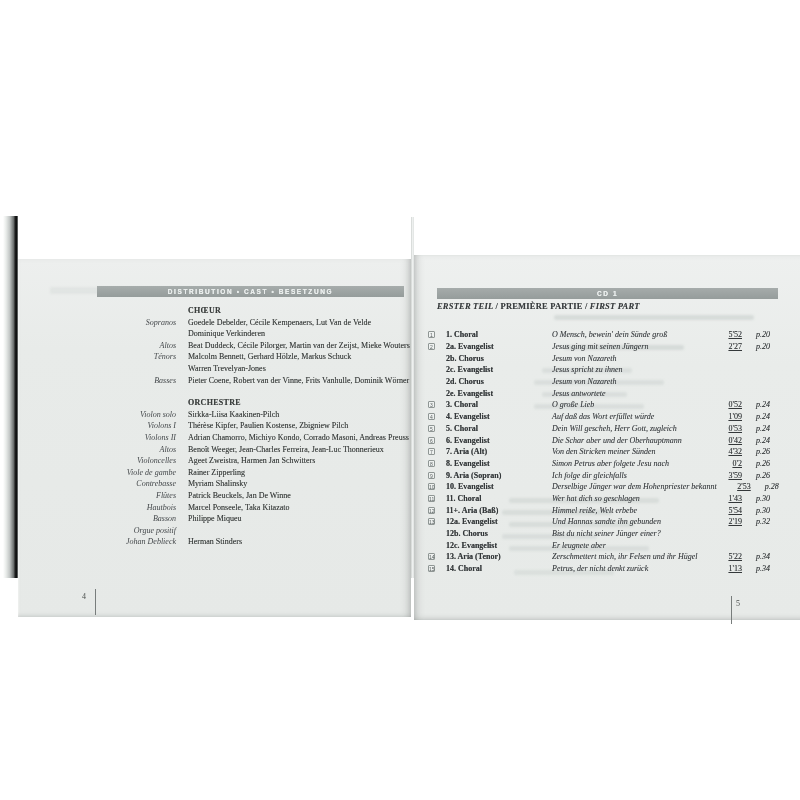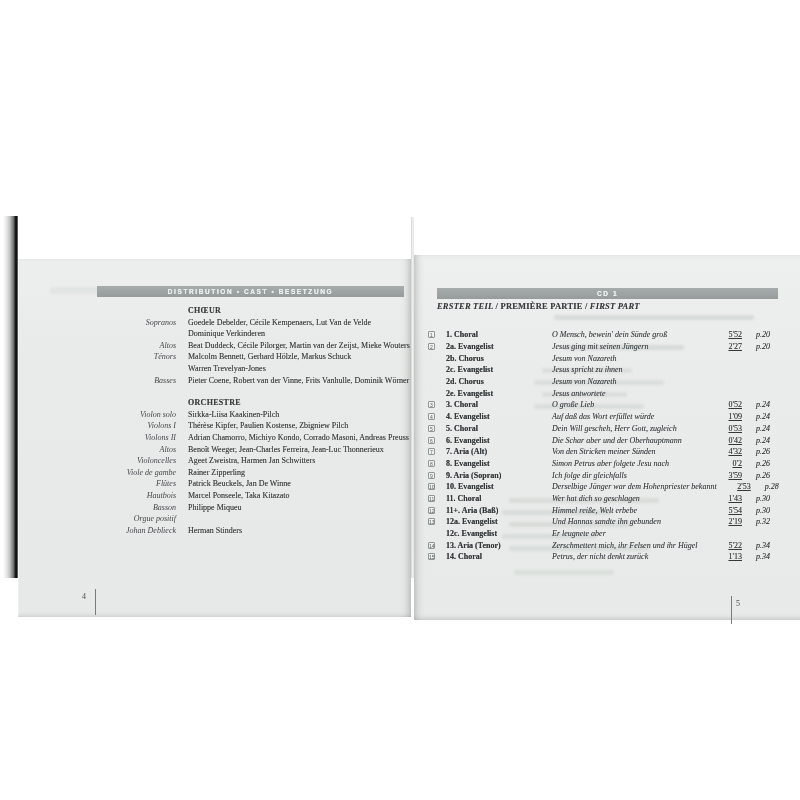--- a/index.html
+++ b/index.html
@@ -127,20 +127,24 @@
           <span class="cast-label">Altos</span>
           <span class="cast-value">Benoît Weeger, Jean-Charles Ferreira, Jean-Luc Thonnerieux</span>
         </div>
         <div class="cast-row">
           <span class="cast-label">Violoncelles</span>
           <span class="cast-value">Ageet Zweistra, Harmen Jan Schwitters</span>
         </div>
         <div class="cast-row">
           <span class="cast-label">Viole de gambe</span>
           <span class="cast-value">Rainer Zipperling</span>
+        </div>
+        <div class="cast-row">
+          <span class="cast-label">Contrebasse</span>
+          <span class="cast-value">Myriam Shalinsky</span>
         </div>
         <div class="cast-row">
           <span class="cast-label">Flûtes</span>
           <span class="cast-value">Patrick Beuckels, Jan De Winne</span>
         </div>
         <div class="cast-row">
           <span class="cast-label">Hautbois</span>
           <span class="cast-value">Marcel Ponseele, Taka Kitazato</span>
         </div>
         <div class="cast-row">
@@ -301,20 +305,27 @@
           </div>
         <div class="track-row">
             <span class="tbox">13</span>
             <span class="tname">12a. Evangelist</span>
             <span class="ttitle">Und Hannas sandte ihn gebunden</span>
             <span class="tdur">2'19</span>
             <span class="tpage">p.32</span>
           </div>
         <div class="track-row">
             <span class="tbox"></span>
+            <span class="tname">12b. Chorus</span>
+            <span class="ttitle">Bist du nicht seiner Jünger einer?</span>
+            <span class="tdur"></span>
+            <span class="tpage"></span>
+          </div>
+        <div class="track-row">
+            <span class="tbox"></span>
             <span class="tname">12c. Evangelist</span>
             <span class="ttitle">Er leugnete aber</span>
             <span class="tdur"></span>
             <span class="tpage"></span>
           </div>
         <div class="track-row">
             <span class="tbox">14</span>
             <span class="tname">13. Aria (Tenor)</span>
             <span class="ttitle">Zerschmettert mich, ihr Felsen und ihr Hügel</span>
             <span class="tdur">5'22</span>

